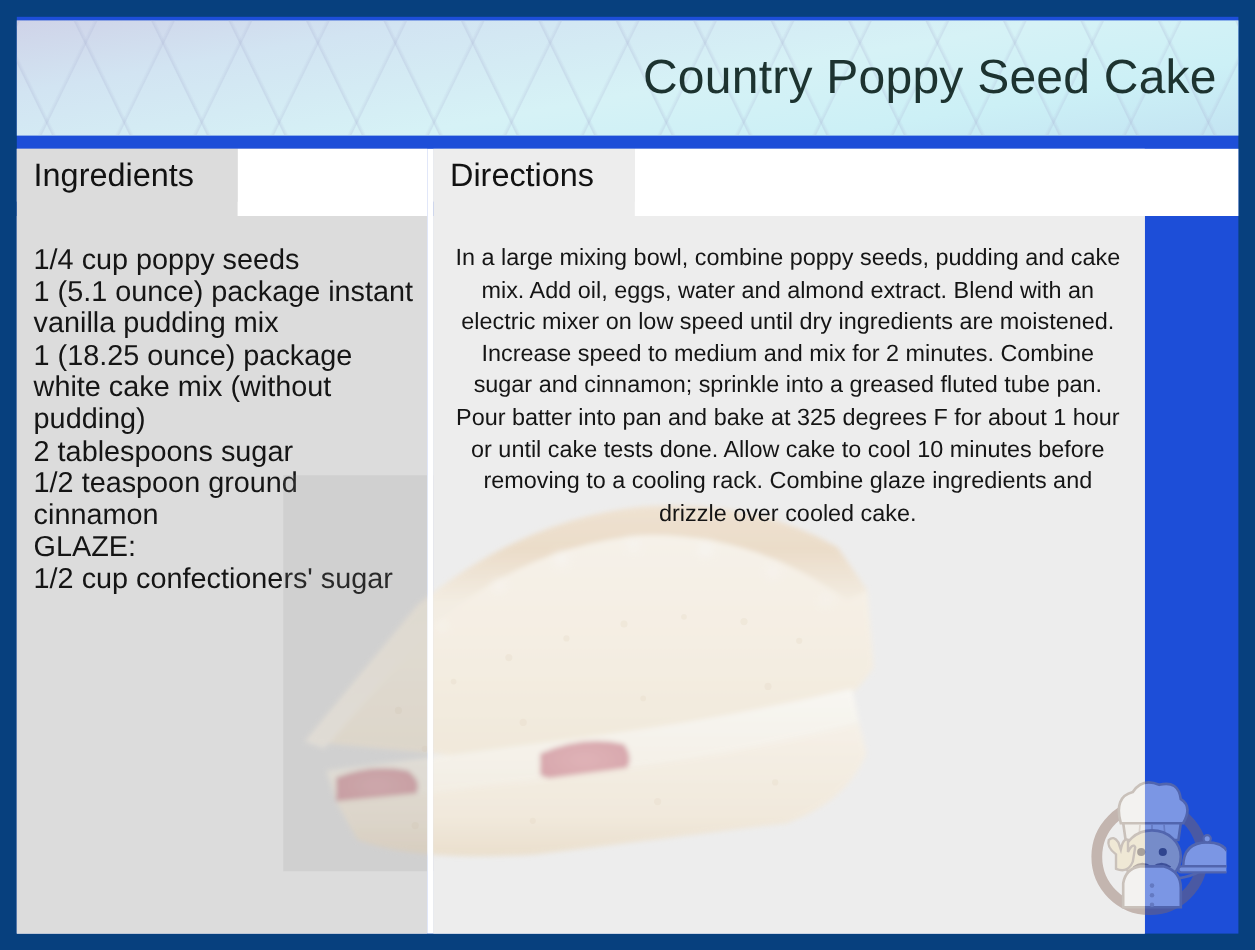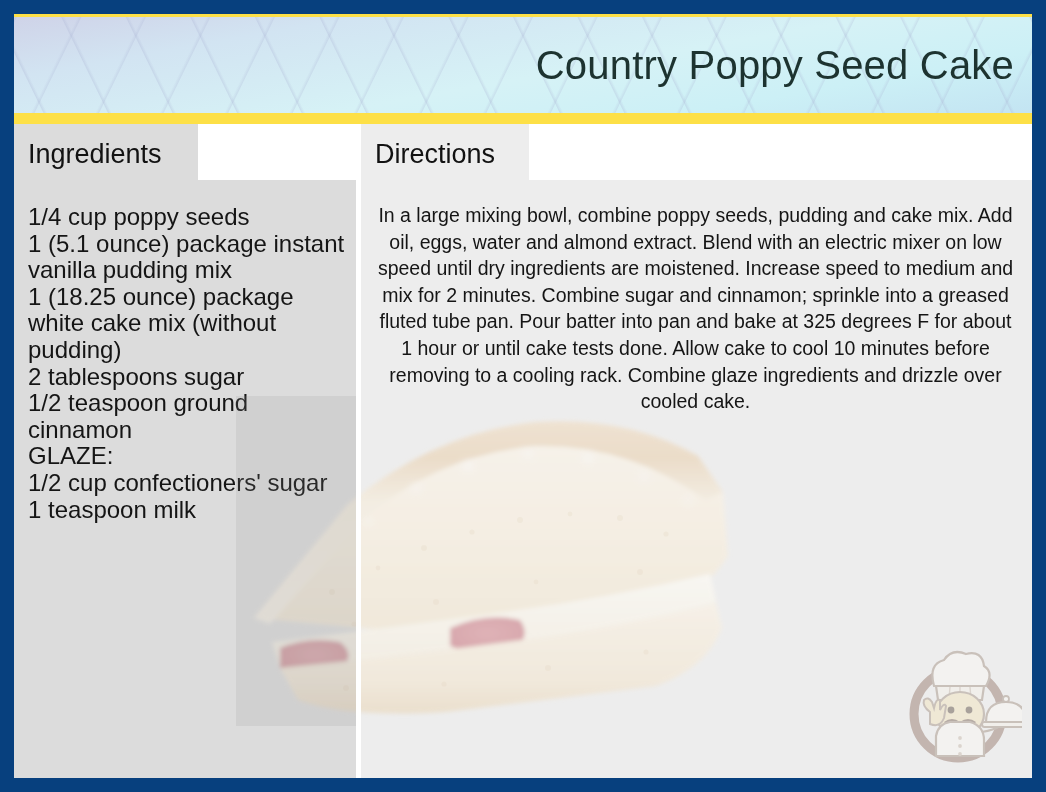--- a/index.html
+++ b/index.html
@@ -13,21 +13,21 @@
   }
 
   
   #card{
     position:absolute; inset:0;
     background:#07407e;
   }
   #card-inner{
     position:absolute;
     left:14px; top:14px; right:14px; bottom:14px;
-    background:#fde047;
+    background:#1d4ed8;
   }
 
   
   #banner{
     position:absolute;
     left:0px; top:3px;
     width:1018px; height:96px;
     background:
       repeating-linear-gradient(64deg,
         rgba(255,255,255,0) 0px, rgba(255,255,255,0) 26px,
@@ -60,30 +60,30 @@
 
   .panel{ position:absolute; top:0; bottom:0; }
 
   #panel-ingredients{
     left:0px;
     width:342px;
     background:#dcdcdc;
   }
   #panel-directions{
     left:347px;
-    width:671px;
+    width:593px;
     background:#ededed;
   }
 
   
   .panel-head{
     position:absolute;
     top:0; left:0;
     height:44px;
-    display:flex; align-items:flex-end;
+    display:flex; align-items:center;
     padding-left:14px;
     z-index:4;
   }
   #head-ingredients{
     width:184px;
     background:#dcdcdc;
   }
   #head-directions{
     width:168px;
     background:#ededed;
@@ -195,21 +195,20 @@
           <h2>Ingredients</h2>
         </div>
         <ul id="ingredient-list">
           <li>1/4 cup poppy seeds</li>
           <li>1 (5.1 ounce) package instant vanilla pudding mix</li>
           <li>1 (18.25 ounce) package white cake mix (without pudding)</li>
           <li>2 tablespoons sugar</li>
           <li>1/2 teaspoon ground cinnamon</li>
           <li>GLAZE:</li>
           <li>1/2 cup confectioners' sugar</li>
-          <li>1 teaspoon milk</li>
         </ul>
       </div>
 
       <div class="panel" id="panel-directions">
         <div class="panel-body"></div>
         <div id="notch-right"></div>
         <div class="panel-head" id="head-directions">
           <h2>Directions</h2>
         </div>
         <p id="directions-text">In a large mixing bowl, combine poppy seeds, pudding and cake mix. Add oil, eggs, water and almond extract. Blend with an electric mixer on low speed until dry ingredients are moistened. Increase speed to medium and mix for 2 minutes. Combine sugar and cinnamon; sprinkle into a greased fluted tube pan. Pour batter into pan and bake at 325 degrees F for about 1 hour or until cake tests done. Allow cake to cool 10 minutes before removing to a cooling rack. Combine glaze ingredients and drizzle over cooled cake.</p>

